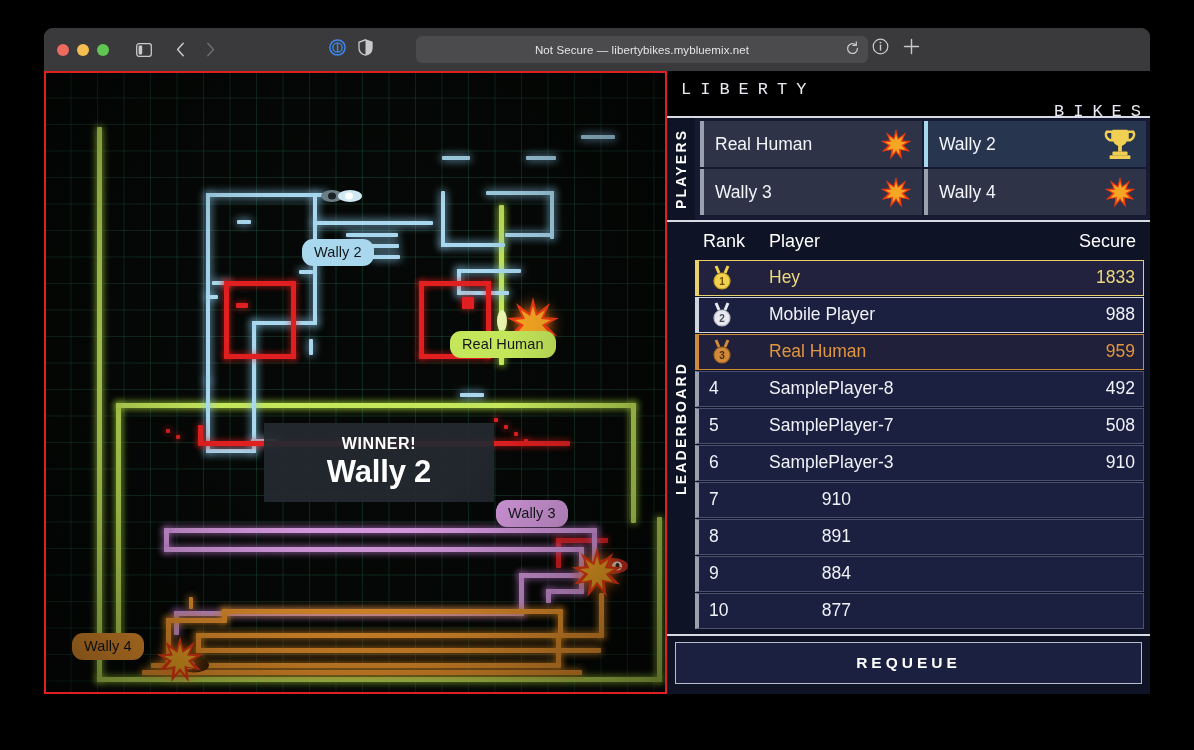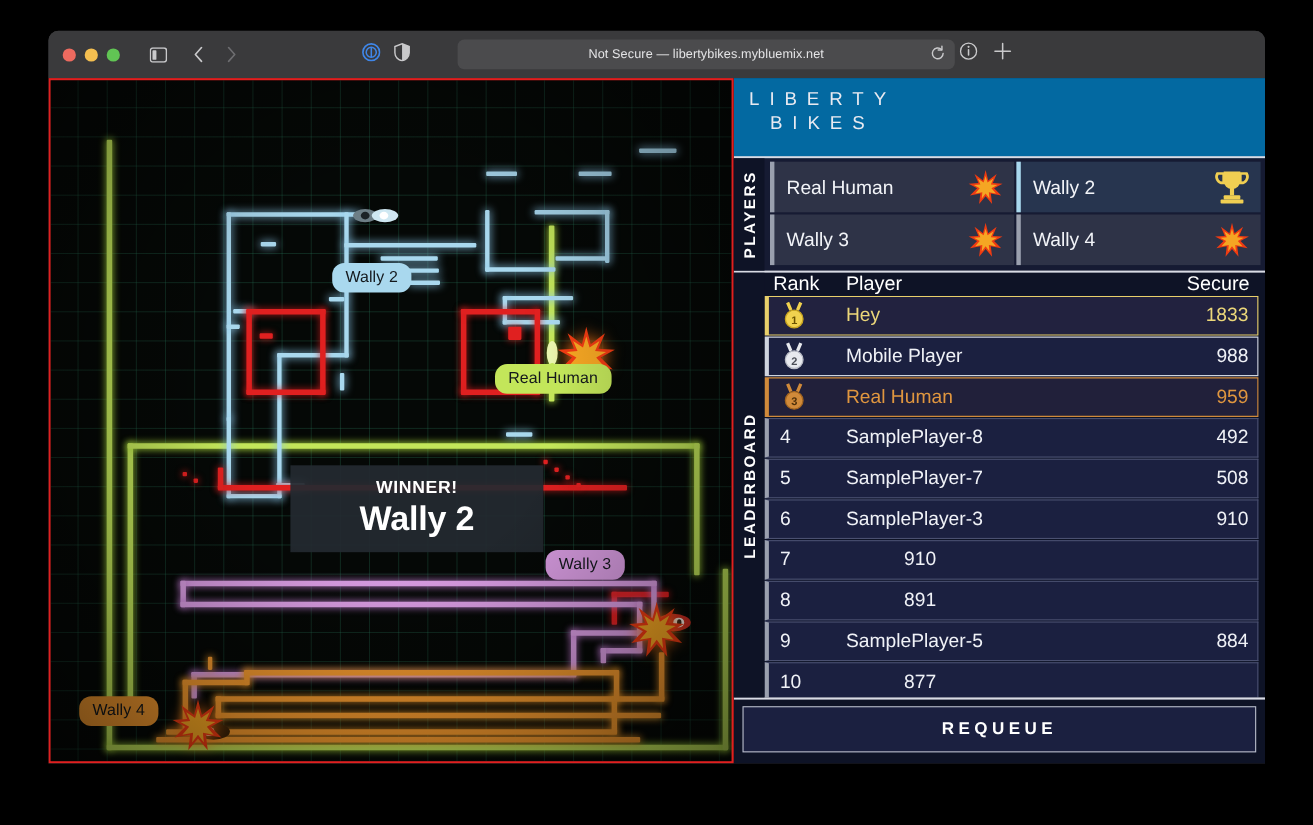--- a/index.html
+++ b/index.html
@@ -144,33 +144,34 @@
   #winner-name  { font-size: 31px; font-weight: bold; letter-spacing: -0.2px; margin-top: 1px; }
 
   
   #right-panel {
     width: 483px; height: 623px;
     background: #0e1326;
     display: flex; flex-direction: column;
   }
 
   #brand {
-    height: 73px;
+    height: 47px;
     padding: 8px 0 0 14px;
-    background: #0369a1;
+    background: #000000;
     border-bottom: 2px solid #d9dbe4;
     flex-shrink: 0;
+    font-family: Liberation Mono, monospace;
   }
   .brand-line {
     color: #e9eaf1;
     font-size: 17px;
     letter-spacing: 9px;
     line-height: 22px;
   }
-  .brand-line.l2 { padding-left: 19px; }
+  .brand-line.l2 { padding-left: 19px; text-align: right; }
 
   
   #players-section {
     display: flex;
     background: #161b33;
     border-bottom: 2px solid #d9dbe4;
     flex-shrink: 0;
   }
   .vert-label {
     writing-mode: vertical-rl;
@@ -600,21 +601,20 @@
               <div class="lb-row">
                 <span class="col-rank">7</span>
                 <span class="col-rating">910</span>
               </div>
               <div class="lb-row">
                 <span class="col-rank">8</span>
                 <span class="col-rating">891</span>
               </div>
               <div class="lb-row">
                 <span class="col-rank">9</span>
-                <span class="col-player">SamplePlayer-5</span>
                 <span class="col-rating">884</span>
               </div>
               <div class="lb-row">
                 <span class="col-rank">10</span>
                 <span class="col-rating">877</span>
               </div>
             </div>
         </div>
       </div>
 

